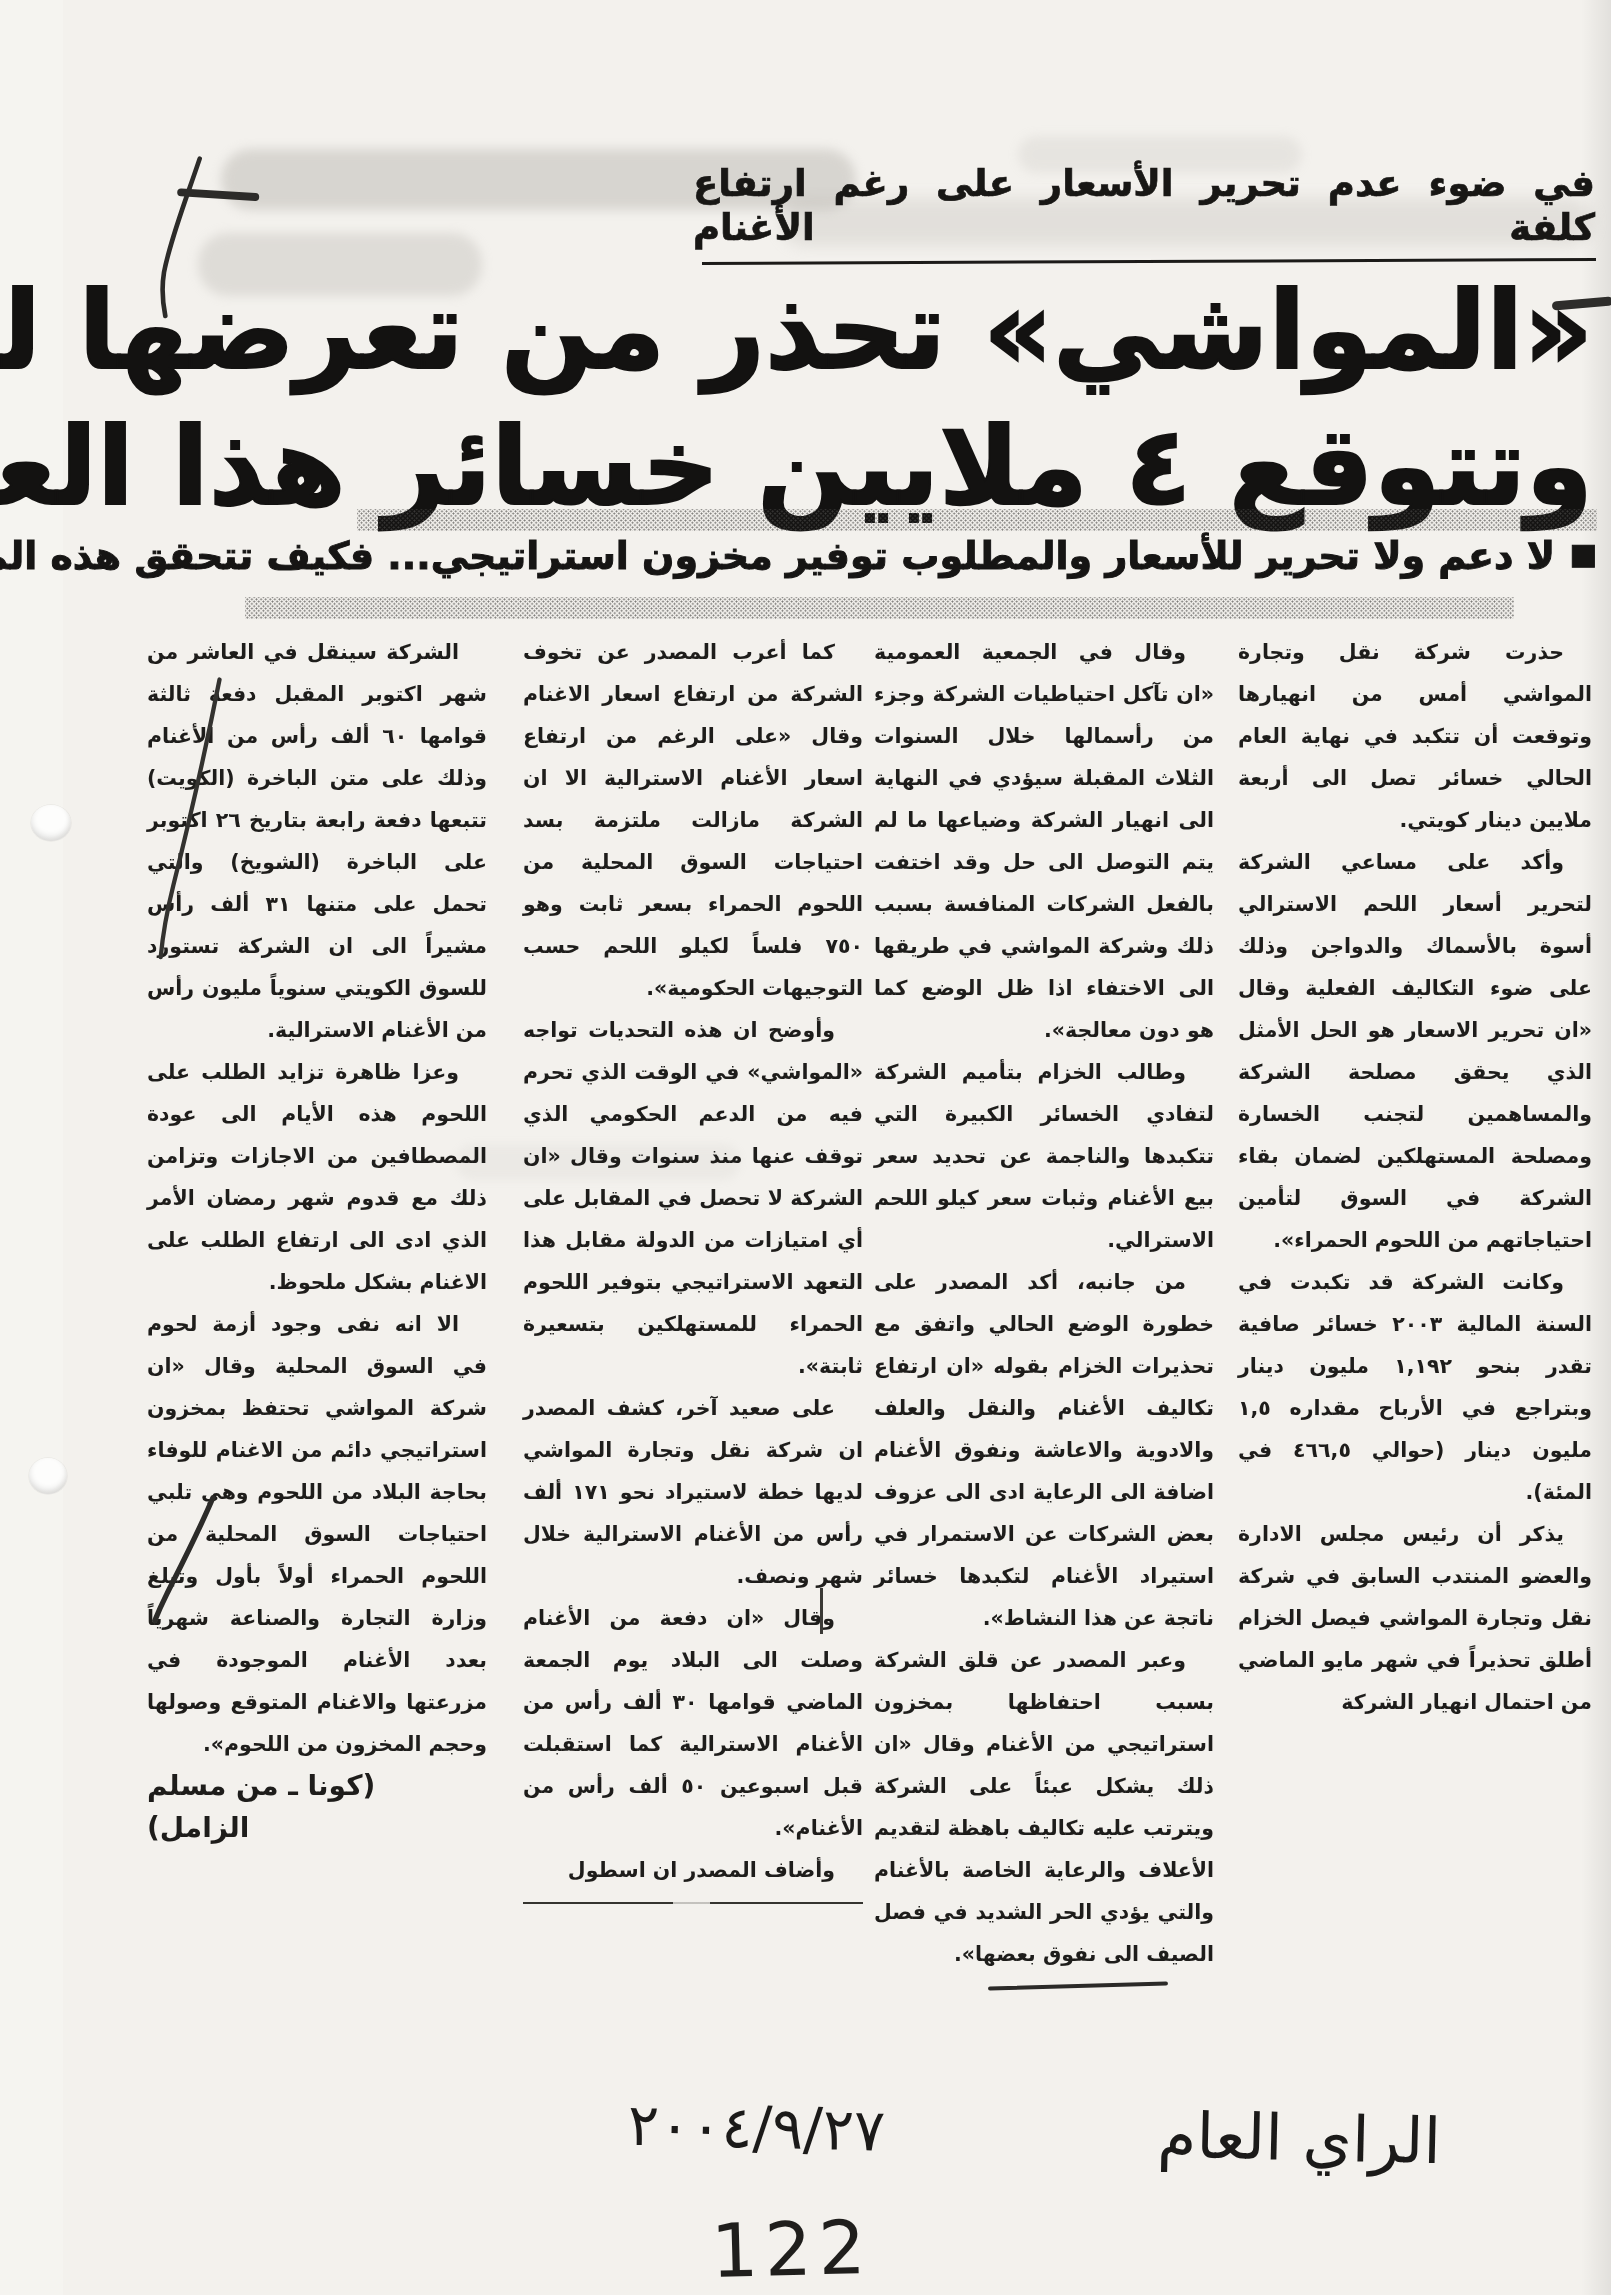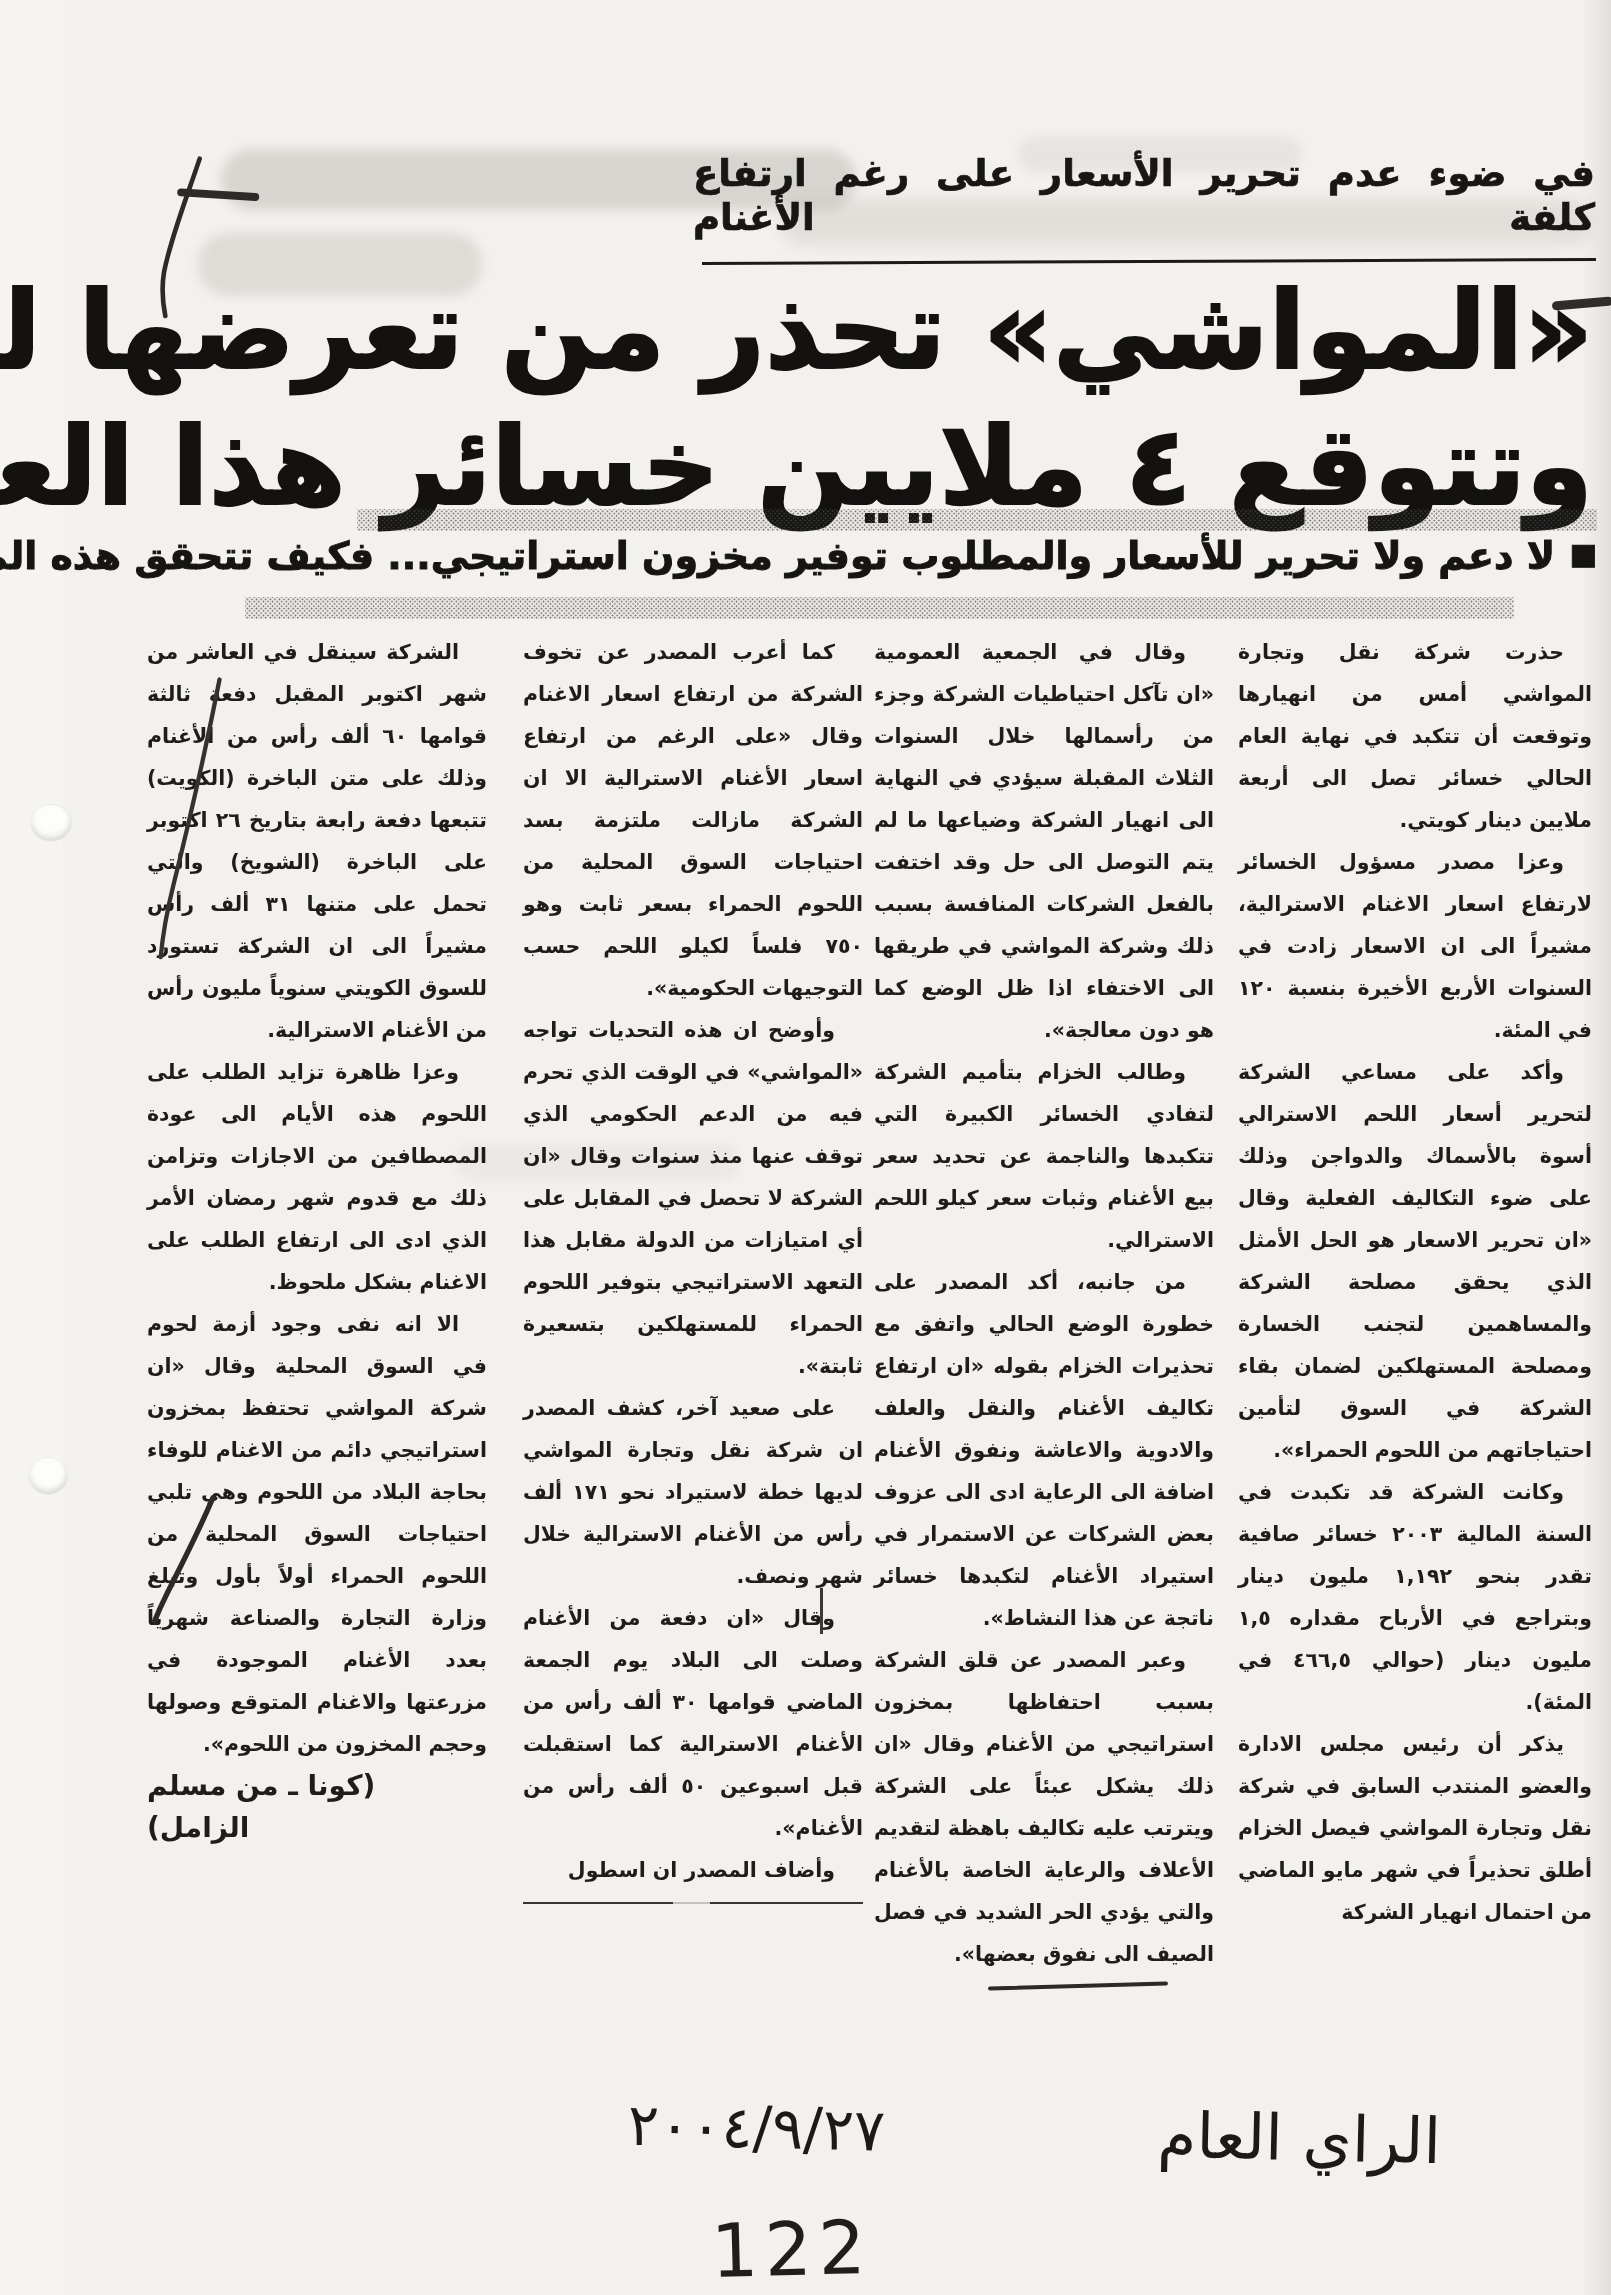--- a/index.html
+++ b/index.html
@@ -21,21 +21,21 @@
   .g3{left:198px;top:233px;width:284px;height:63px;opacity:.34;}
   .g4{left:1018px;top:136px;width:284px;height:37px;opacity:.2;}
   .g5{left:456px;top:1144px;width:284px;height:36px;opacity:.12;filter:blur(4px);}
   
   .punch{position:absolute;border-radius:50%;
     background:radial-gradient(circle at 45% 40%, #fdfdfc 55%, #efede9 100%);
     box-shadow:inset 0 -4px 6px rgba(0,0,0,.12), 0 0 0 0.7px rgba(0,0,0,.05);}
   .punch1{left:31px;top:805px;width:40px;height:36px;}
   .punch2{left:29px;top:1458px;width:38px;height:36px;}
   
-  .kicker{position:absolute;left:693px;top:152px;width:902px;
+  .kicker{position:absolute;left:693px;top:162px;width:902px;
     direction:rtl;font-weight:bold;font-size:37px;line-height:1.2;
     text-align:justify;text-align-last:justify;color:#181715;
     -webkit-text-stroke:0.7px #181715;}
   .kicker-rule{position:absolute;left:702px;top:260px;width:894px;height:3.3px;
     background:#1c1b19;transform:rotate(-0.25deg);}
   .stray-dash{position:absolute;left:1552px;top:299px;width:61px;height:9.3px;
     background:#2e2d2b;border-radius:5.3px;transform:rotate(-5deg);}
   
   .headline{position:absolute;left:144px;top:263px;width:1449px;direction:rtl;}
   .headline .hl{font-size:108px;line-height:136px;font-weight:bold;color:#131211;
@@ -102,21 +102,20 @@
     <div class="hl">«المواشي» تحذر من تعرضها للانهيار</div>
     <div class="hl">وتتوقع ٤ ملايين خسائر هذا العام</div>
   </div>
 
   <div class="halftone band-top"></div>
   <div class="subhead"><span class="bullet">■</span><span>لا دعم ولا تحرير للأسعار والمطلوب توفير مخزون استراتيجي... فكيف تتحقق هذه المعادلة؟</span></div>
   <div class="halftone band-bottom"></div>
 
   <div class="col col-d">
     <p>حذرت شركة نقل وتجارة المواشي أمس من انهيارها وتوقعت أن تتكبد في نهاية العام الحالي خسائر تصل الى أربعة ملايين دينار كويتي.</p>
-    <p>وعزا مصدر مسؤول الخسائر لارتفاع اسعار الاغنام الاسترالية، مشيراً الى ان الاسعار زادت في السنوات الأربع الأخيرة بنسبة ١٢٠ في المئة.</p>
     <p>وأكد على مساعي الشركة لتحرير أسعار اللحم الاسترالي أسوة بالأسماك والدواجن وذلك على ضوء التكاليف الفعلية وقال «ان تحرير الاسعار هو الحل الأمثل الذي يحقق مصلحة الشركة والمساهمين لتجنب الخسارة ومصلحة المستهلكين لضمان بقاء الشركة في السوق لتأمين احتياجاتهم من اللحوم الحمراء».</p>
     <p>وكانت الشركة قد تكبدت في السنة المالية ٢٠٠٣ خسائر صافية تقدر بنحو ١,١٩٢ مليون دينار وبتراجع في الأرباح مقداره ١,٥ مليون دينار (حوالي ٤٦٦,٥ في المئة).</p>
     <p>يذكر أن رئيس مجلس الادارة والعضو المنتدب السابق في شركة نقل وتجارة المواشي فيصل الخزام أطلق تحذيراً في شهر مايو الماضي من احتمال انهيار الشركة</p>
   </div>
 
   <div class="col col-c">
     <p>وقال في الجمعية العمومية «ان تآكل احتياطيات الشركة وجزء من رأسمالها خلال السنوات الثلاث المقبلة سيؤدي في النهاية الى انهيار الشركة وضياعها ما لم يتم التوصل الى حل وقد اختفت بالفعل الشركات المنافسة بسبب ذلك وشركة المواشي في طريقها الى الاختفاء اذا ظل الوضع كما هو دون معالجة».</p>
     <p>وطالب الخزام بتأميم الشركة لتفادي الخسائر الكبيرة التي تتكبدها والناجمة عن تحديد سعر بيع الأغنام وثبات سعر كيلو اللحم الاسترالي.</p>
     <p>من جانبه، أكد المصدر على خطورة الوضع الحالي واتفق مع تحذيرات الخزام بقوله «ان ارتفاع تكاليف الأغنام والنقل والعلف والادوية والاعاشة ونفوق الأغنام اضافة الى الرعاية ادى الى عزوف بعض الشركات عن الاستمرار في استيراد الأغنام لتكبدها خسائر ناتجة عن هذا النشاط».</p>
     <p>وعبر المصدر عن قلق الشركة بسبب احتفاظها بمخزون استراتيجي من الأغنام وقال «ان ذلك يشكل عبئاً على الشركة ويترتب عليه تكاليف باهظة لتقديم الأعلاف والرعاية الخاصة بالأغنام والتي يؤدي الحر الشديد في فصل الصيف الى نفوق بعضها».</p>

